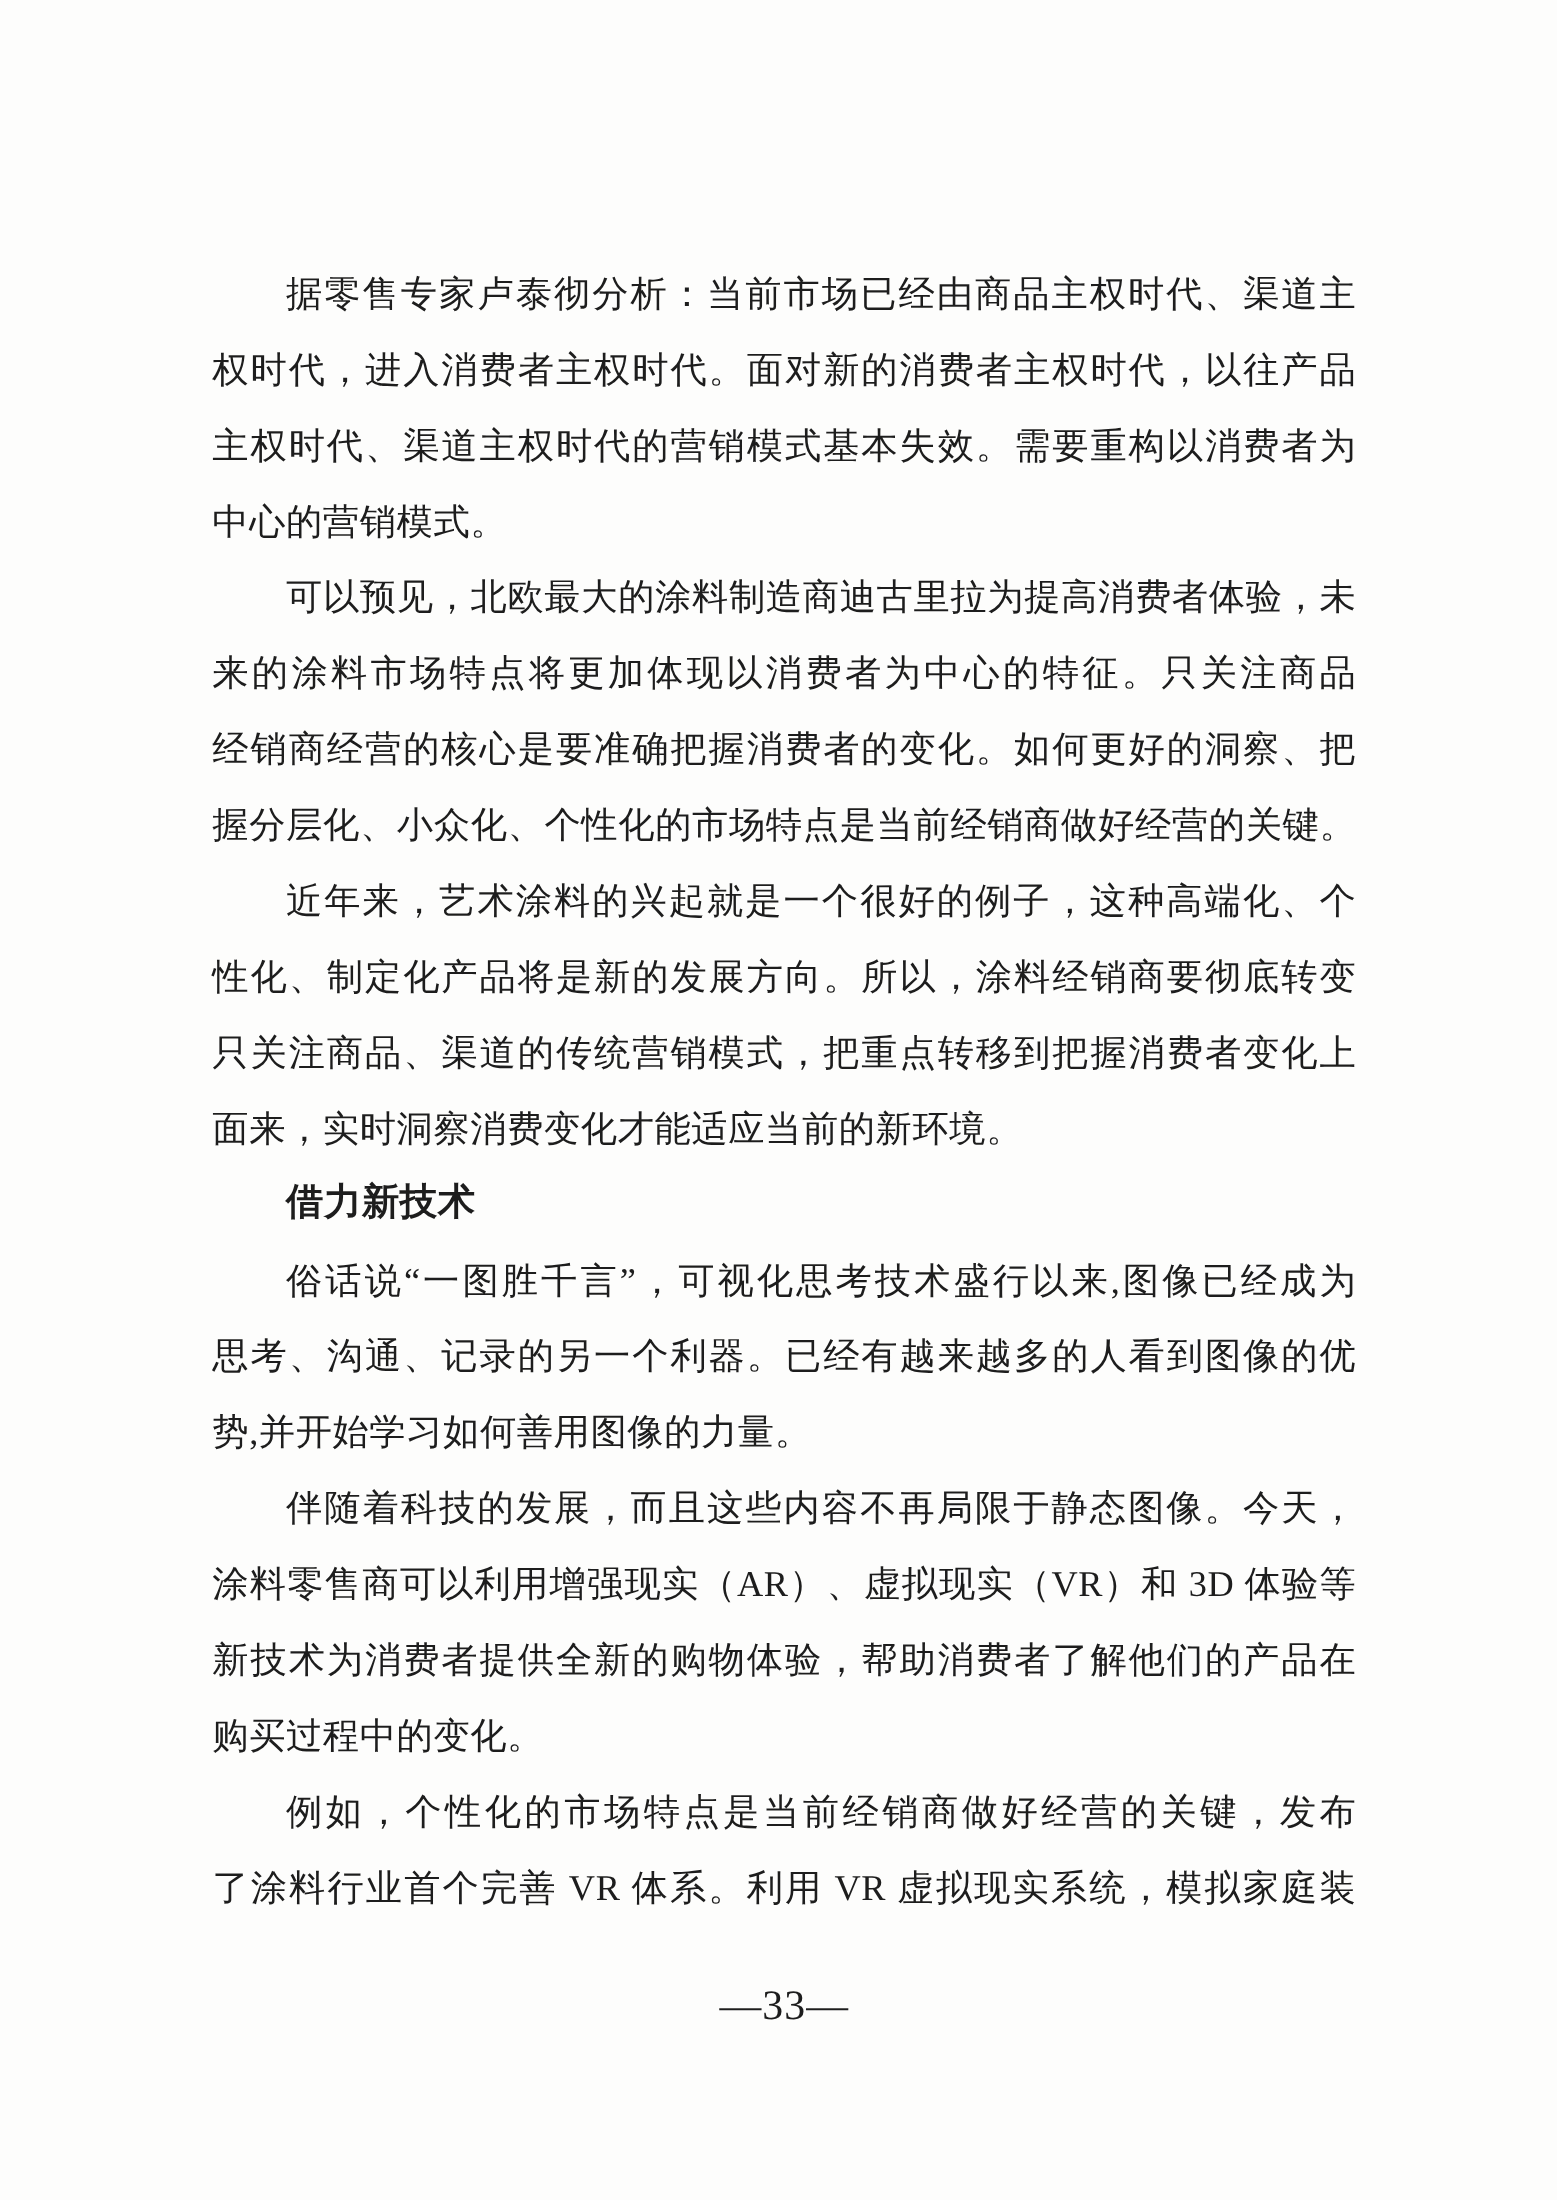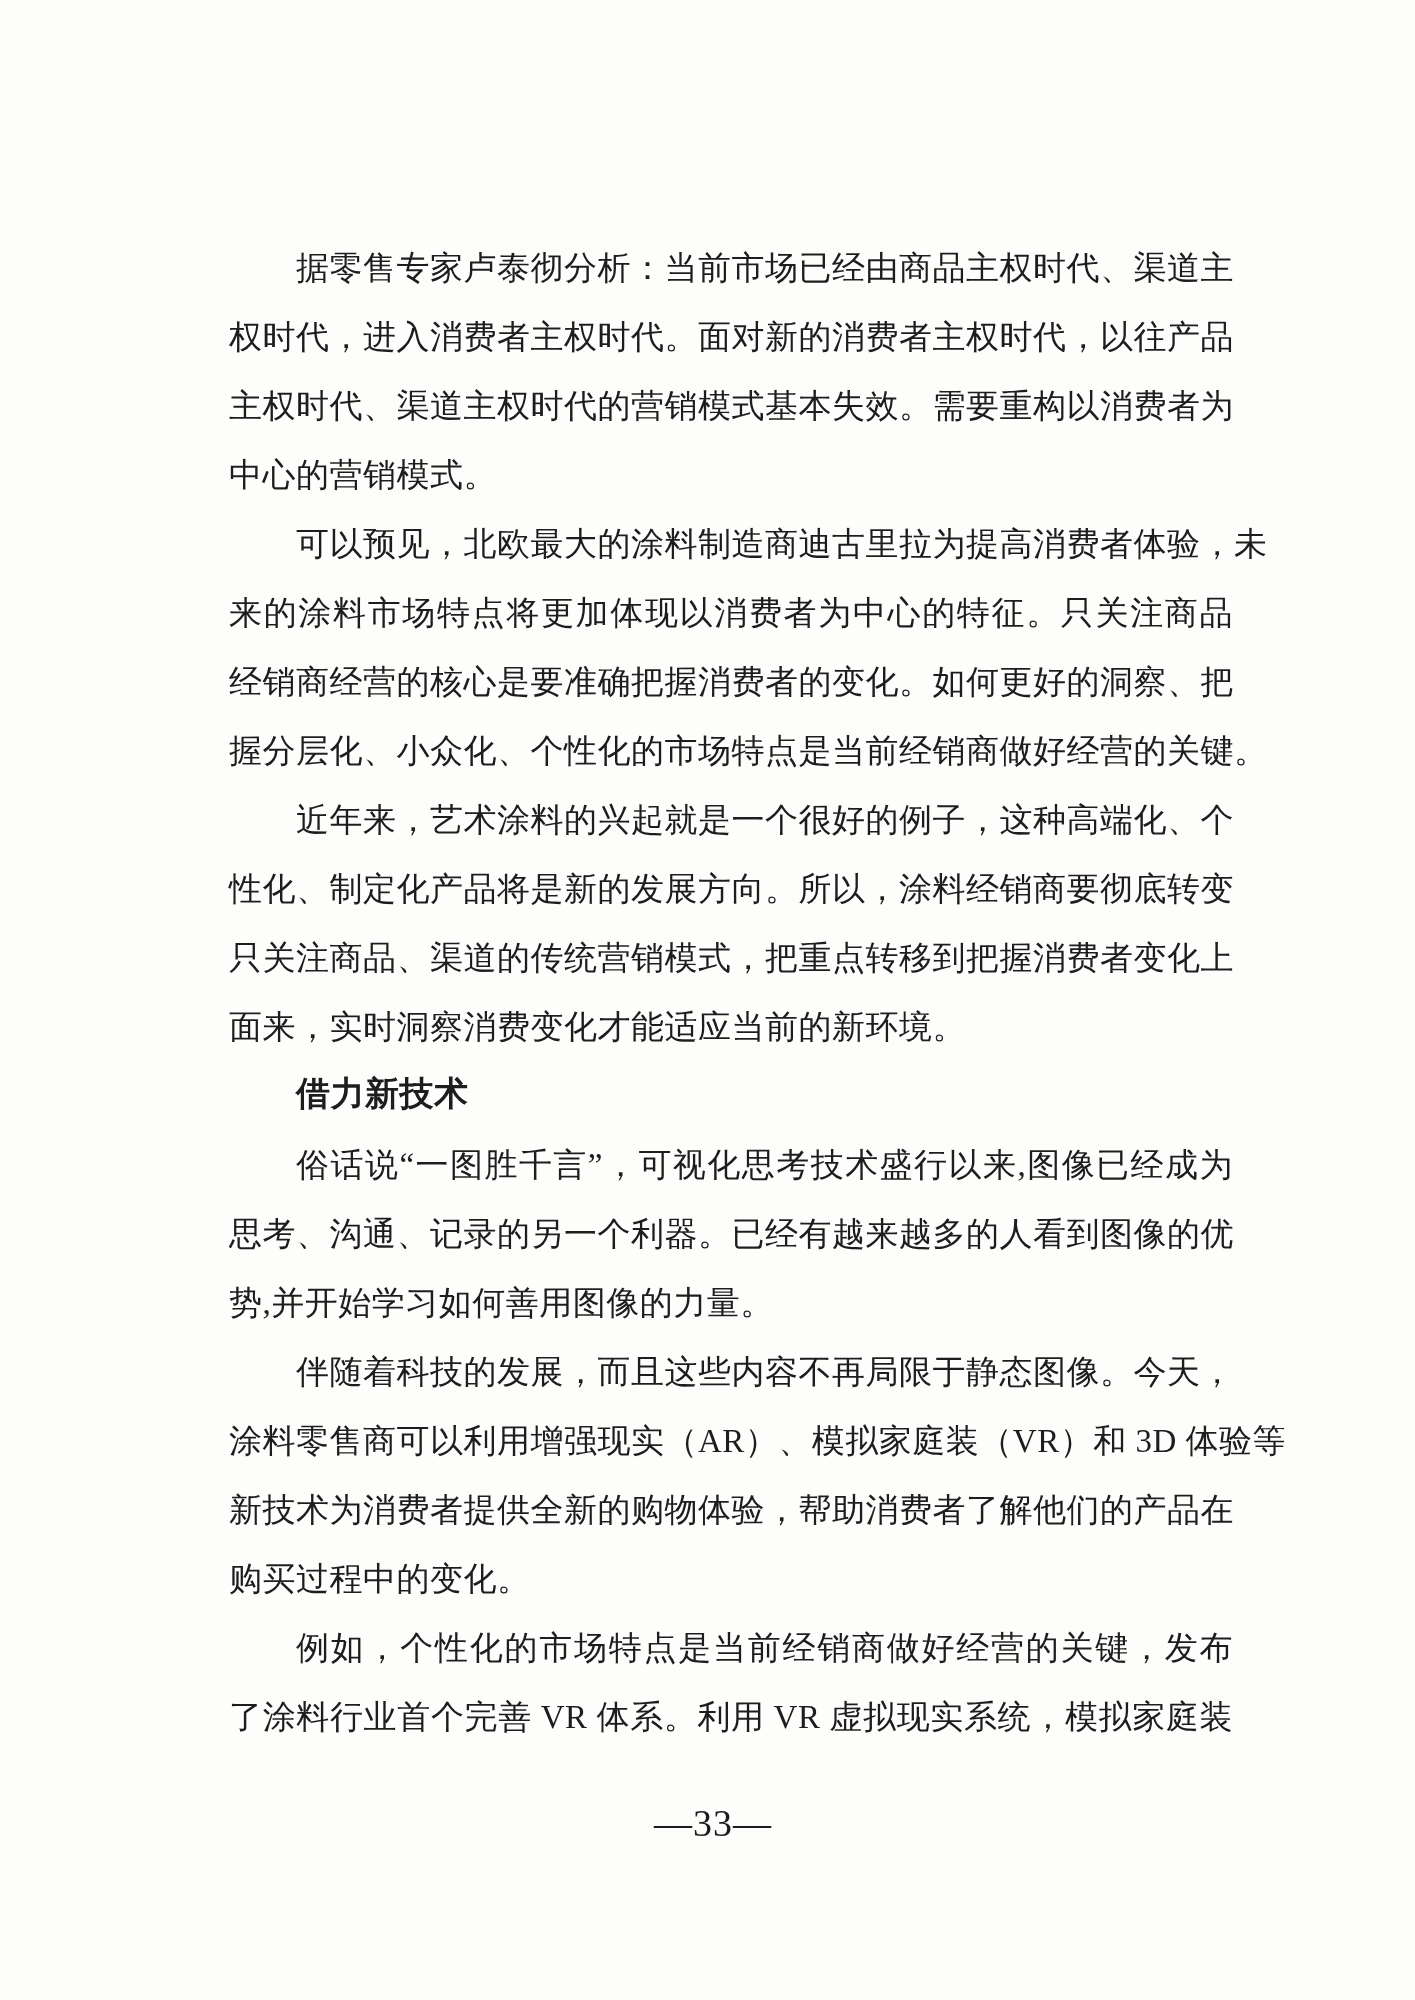--- a/index.html
+++ b/index.html
@@ -27,21 +27,20 @@
     width: 1040px;
   }
   .line {
     height: 69px;
     line-height: 69px;
     font-size: 33px;
     white-space: nowrap;
     text-align: justify;
     text-align-last: justify;
     letter-spacing: 0.5px;
-    margin-left: 36px;
   }
   .line.end {
     text-align: center;
     text-align-last: left;
   }
   .line.indent {
     text-indent: 67px;
   }
   .line.heading {
     font-family: Liberation Mono, monospace;
@@ -83,21 +82,21 @@
     <div class="line">只关注商品、渠道的传统营销模式，把重点转移到把握消费者变化上</div>
     <div class="line end">面来，实时洞察消费变化才能适应当前的新环境。</div>
 
     <div class="line heading indent">借力新技术</div>
 
     <div class="line indent">俗话说“一图胜千言”，可视化思考技术盛行以来,图像已经成为</div>
     <div class="line">思考、沟通、记录的另一个利器。已经有越来越多的人看到图像的优</div>
     <div class="line end">势,并开始学习如何善用图像的力量。</div>
 
     <div class="line indent">伴随着科技的发展，而且这些内容不再局限于静态图像。今天，</div>
-    <div class="line">涂料零售商可以利用增强现实（AR）、模拟家庭装（VR）和 3D 体验等</div>
+    <div class="line">涂料零售商可以利用增强现实（AR）、虚拟现实（VR）和 3D 体验等</div>
     <div class="line">新技术为消费者提供全新的购物体验，帮助消费者了解他们的产品在</div>
     <div class="line end">购买过程中的变化。</div>
 
     <div class="line indent">例如，个性化的市场特点是当前经销商做好经营的关键，发布</div>
     <div class="line">了涂料行业首个完善 VR 体系。利用 VR 虚拟现实系统，模拟家庭装</div>
   </div>
 
   <div class="pagenum">—33—</div>
 
 </div>

